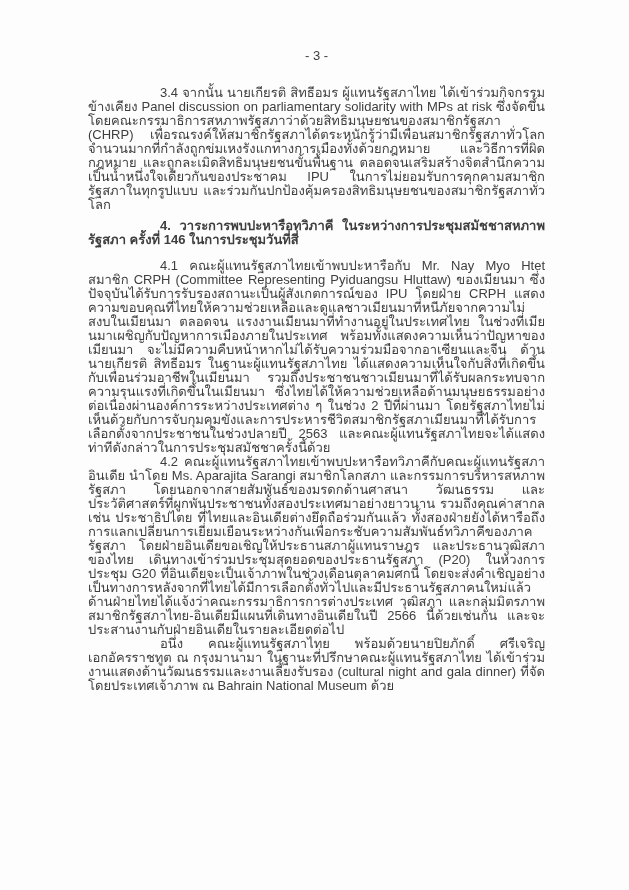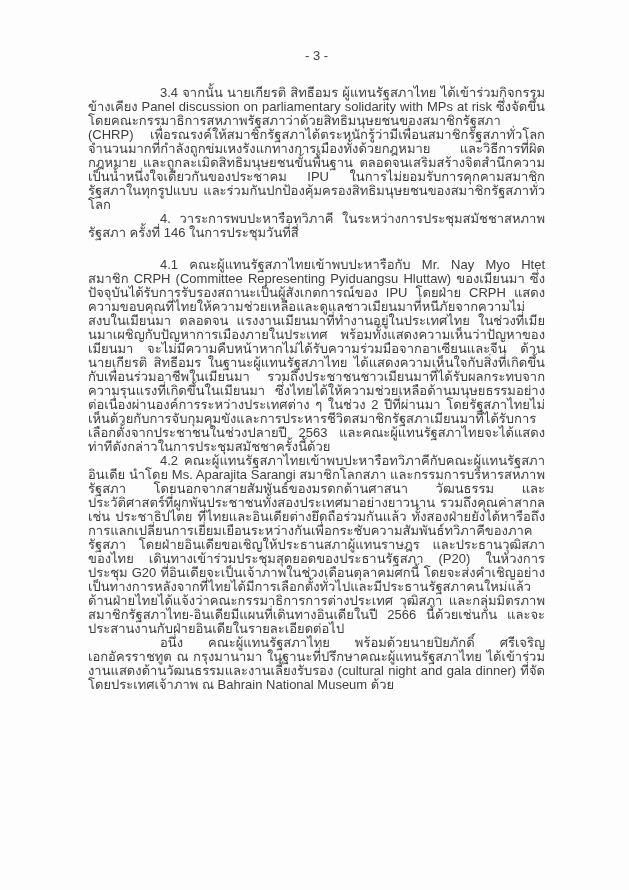--- a/index.html
+++ b/index.html
@@ -25,23 +25,24 @@
   .para {
     margin: 0;
     font-size: 13px;
     line-height: 14px;
     text-indent: 72px;
     text-align: justify;
     word-break: normal;
     overflow-wrap: break-word;
   }
   .para.section-heading {
-    font-weight: normal;
+    font-weight: bold;
+    margin-top: 7px;
   }
-  .para.after-heading { margin-top: 18px; }
+  .para.after-heading { margin-top: 12px; }
 </style>
 </head>
 <body>
 
 <div class="page">
 
   <div class="page-number">- 3 -</div>
 
   <div class="body-text">
     <p class="para">3.4 จากนั้น นายเกียรติ สิทธีอมร ผู้แทนรัฐสภาไทย ได้เข้าร่วมกิจกรรมข้างเคียง Panel discussion on parliamentary solidarity with MPs at risk ซึ่งจัดขึ้นโดยคณะกรรมาธิการสหภาพรัฐสภาว่าด้วยสิทธิมนุษยชนของสมาชิกรัฐสภา (CHRP) เพื่อรณรงค์ให้สมาชิกรัฐสภาได้ตระหนักรู้ว่ามีเพื่อนสมาชิกรัฐสภาทั่วโลกจำนวนมากที่กำลังถูกข่มเหงรังแกทางการเมืองทั้งด้วยกฎหมาย และวิธีการที่ผิดกฎหมาย และถูกละเมิดสิทธิมนุษยชนขั้นพื้นฐาน ตลอดจนเสริมสร้างจิตสำนึกความเป็นน้ำหนึ่งใจเดียวกันของประชาคม IPU ในการไม่ยอมรับการคุกคามสมาชิกรัฐสภาในทุกรูปแบบ และร่วมกันปกป้องคุ้มครองสิทธิมนุษยชนของสมาชิกรัฐสภาทั่วโลก</p>

